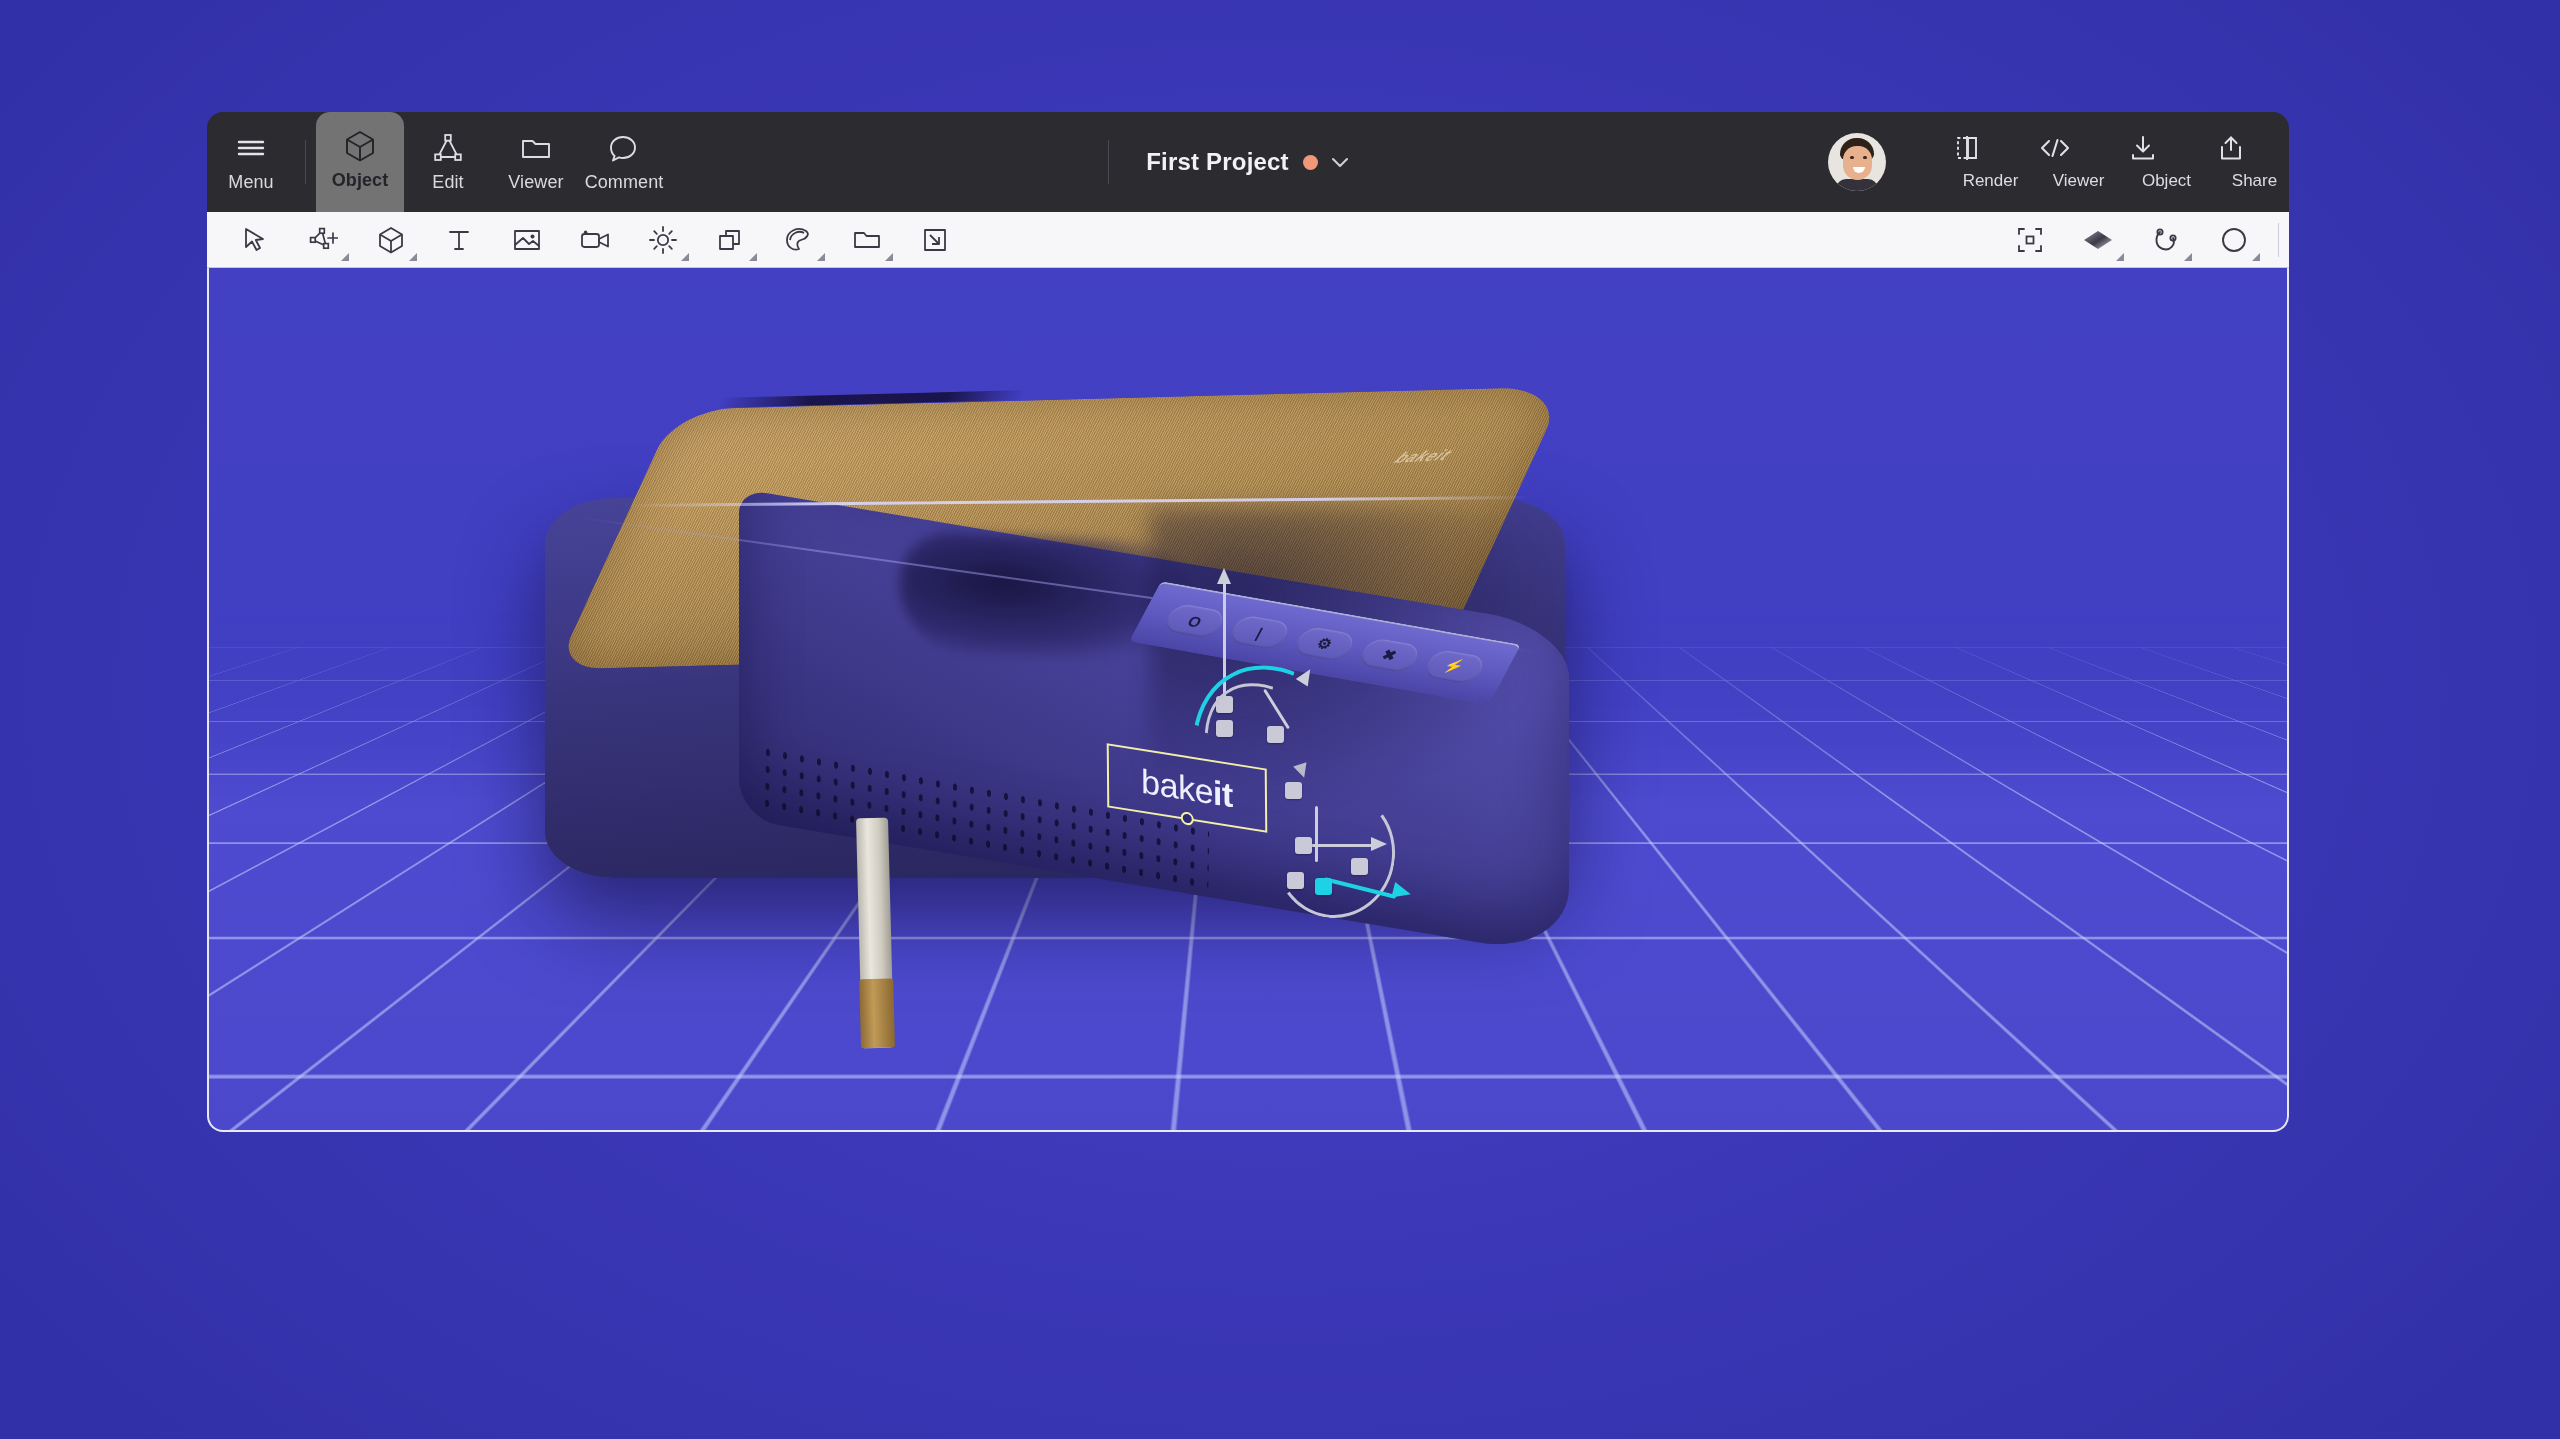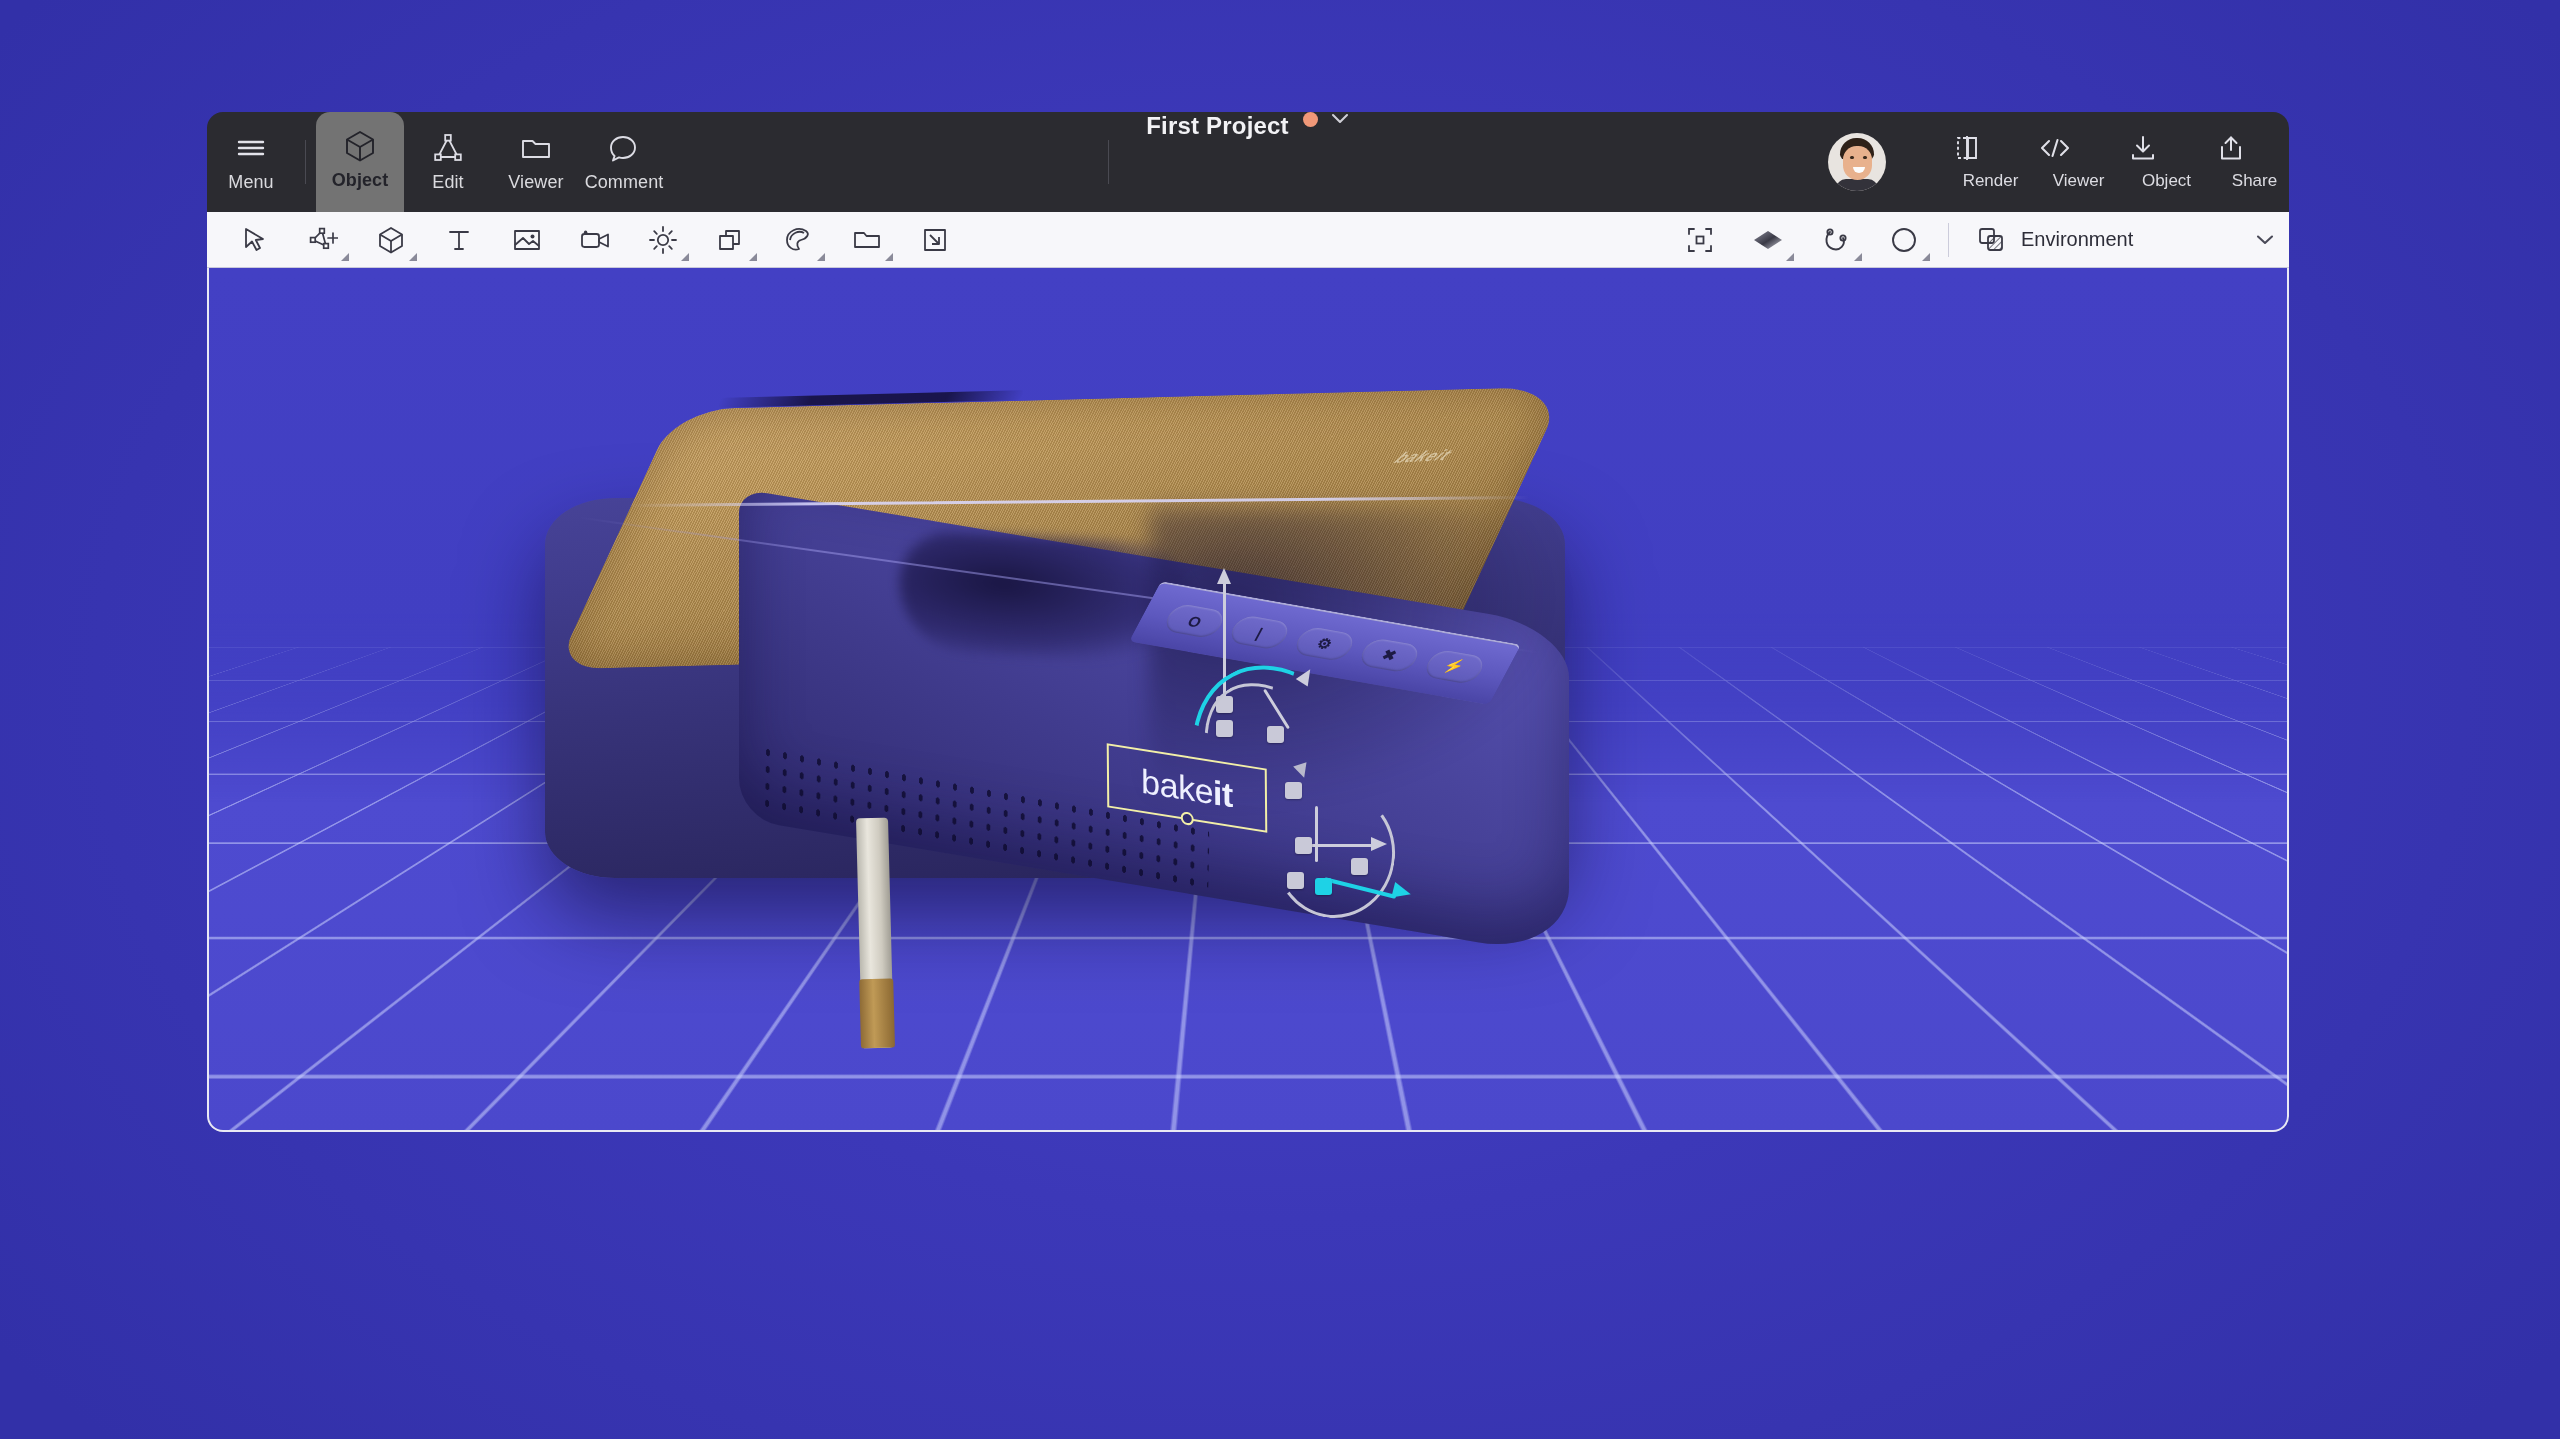--- a/index.html
+++ b/index.html
@@ -43,21 +43,21 @@
     color:#23232a;
     height:100%;
     margin-top:30px;
     align-self:flex-end;
     padding-bottom:4px;
   }
   .tabitem.active .lbl { color:#23232a; font-weight:600; }
   .vdiv-dark { width:1px; background:#4a4a52; margin:28px 10px 28px 10px; }
 
   .hdr-center {
-    flex:1; display:flex; align-items:flex-start; justify-content:center; gap:14px;
+    flex:1; display:flex; align-items:center; justify-content:center; gap:14px;
     position:relative;
   }
   .proj-sep { position:absolute; left:calc(50% - 140px); top:28px; width:1px; height:44px; background:#4a4a52; }
   .proj-title { color:#f2f2f5; font-size:24px; font-weight:700; letter-spacing:.2px; }
   .proj-dot { width:15px; height:15px; border-radius:50%; background:#f09878; }
   .proj-caret { color:#cfcfd6; font-size:17px; line-height:1; margin-left:-2px; }
 
   .hdr-right { display:flex; align-items:center; padding-right:14px; gap:0; }
   .avatar {
     width:58px; height:58px; border-radius:50%;
@@ -623,41 +623,20 @@
           <span>
             <svg width="28" height="28" viewBox="0 0 28 28">
               <circle cx="14" cy="14" r="11" fill="none" stroke="#3a3a46" stroke-width="1.9"></circle>
             </svg>
           </span>
           <span class="corner"></span>
         </div>
 
         <div class="vdiv-light"></div>
 
-        <div class="envsel">
-          <span>
-            <svg width="30" height="28" viewBox="0 0 30 28">
-              <defs>
-                <pattern id="hatch" width="4" height="4" patternUnits="userSpaceOnUse" patternTransform="rotate(45)">
-                  <line x1="0" y1="0" x2="0" y2="4" stroke="#3a3a46" stroke-width="1.4"></line>
-                </pattern>
-              </defs>
-              <g stroke="#3a3a46" stroke-width="1.8" stroke-linejoin="round">
-                <rect x="3" y="3" width="14" height="14" rx="2.2" fill="none"></rect>
-                <rect x="11" y="10" width="14" height="14" rx="2.2" fill="url(#hatch)"></rect>
-              </g>
-            </svg>
-          </span>
-          <span class="env-label">Environment</span>
-          <span class="env-caret">
-            <svg width="20" height="13" viewBox="0 0 20 13">
-              <path d="M3 3.5 L10 10 L17 3.5" fill="none" stroke="#4a4a58" stroke-width="2.1" stroke-linecap="round" stroke-linejoin="round"></path>
-            </svg>
-          </span>
-        </div>
       </div>
     </div>
 
     <div class="viewport">
 
       <div class="grid-wrap"></div>
       <div class="grid-fade"></div>
 
       <div class="oven">
 

